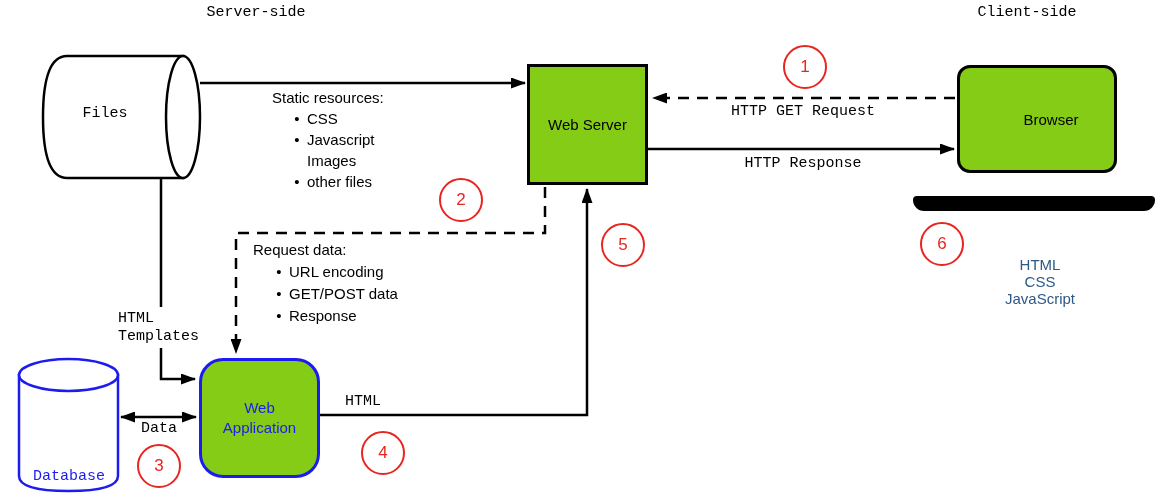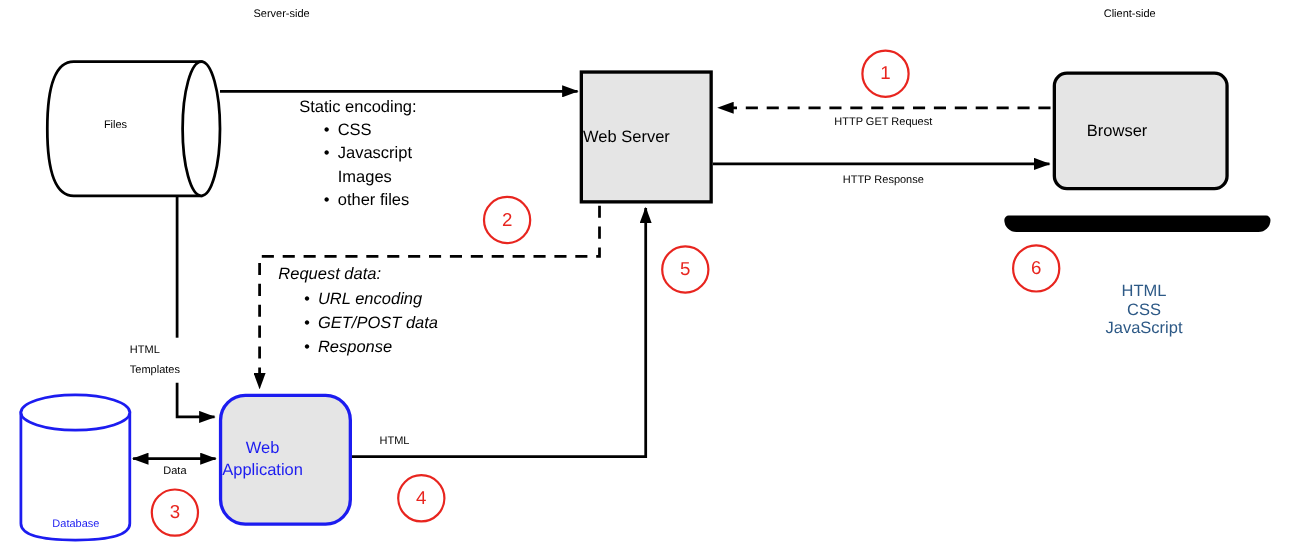--- a/index.html
+++ b/index.html
@@ -1,26 +1,26 @@
 <!DOCTYPE html>
 <html style="--blue: #1c1cf0; --red: #e8251f; --steel: #2d5986; --black: #000000;"><head>
 <meta charset="utf-8">
 <style>
   html,body { margin:0; padding:0; background:#fff; }
   .canvas {
     position:relative; width:1173px; height:501px; background:#ffffff;
     font-family:"Liberation Sans", sans-serif; color:#000; overflow:hidden;
   }
   svg.layer { position:absolute; left:0; top:0; width:1173px; height:501px; }
-  .lbl { position:absolute; font-size:10px; line-height:18px; color:#000; }
+  .lbl { position:absolute; font-size:15px; line-height:18px; color:#000;font-family:Liberation Mono, monospace; }
   .center { text-align:center; }
   .pre { white-space:pre-line; }
   .node-box {
-    position:absolute; box-sizing:border-box; background:#e5e5e5;
-    border:3px solid #000; display:flex; align-items:center; justify-content:flex-start;
+    position:absolute; box-sizing:border-box; background:#84cc16;
+    border:3px solid #000; display:flex; align-items:center; justify-content:center;
     font-size:15px; text-align:center;
   }
   .blue-node { border-color:var(--blue); color:var(--blue); }
   .rounded { border-radius:13px; }
   .laptop-bar {
     position:absolute; left:913px; top:196px; width:242px; height:15px;
     background:#000; border-radius:4px 4px 11px 11px;
   }
   .step {
     position:absolute; width:44px; height:44px; box-sizing:border-box;
@@ -99,40 +99,40 @@
   <div class="laptop-bar"></div>
 
   <div class="lbl center" style="left:19px; top:420px; width:100px; color:var(--blue);margin-top:48px;">Database</div>
 
   <div class="node-box blue-node" style="left:199px; top:358px; width:121px; height:120px;border-radius:24px;">
     <span class="pre wrap2">Web
 Application</span>
   </div>
 
   <div class="list-block static-block" style="left:272px; top:88px; width:150px;">
-    <div class="title">Static encoding:</div>
+    <div class="title">Static resources:</div>
     <div class="row">
       <span class="dot">•</span>
       <span>CSS</span>
     </div>
     <div class="row">
       <span class="dot">•</span>
       <span>Javascript</span>
     </div>
     <div class="row">
       <span class="dot hidden">•</span>
       <span>Images</span>
     </div>
     <div class="row">
       <span class="dot">•</span>
       <span>other files</span>
     </div>
   </div>
 
-  <div class="list-block request-block" style="left:253px; top:239px; width:170px;font-style:italic;">
+  <div class="list-block request-block" style="left:253px; top:239px; width:170px;">
     <div class="title">Request data:</div>
     <div class="row">
       <span class="dot">•</span>
       <span>URL encoding</span>
     </div>
     <div class="row">
       <span class="dot">•</span>
       <span>GET/POST data</span>
     </div>
     <div class="row">

